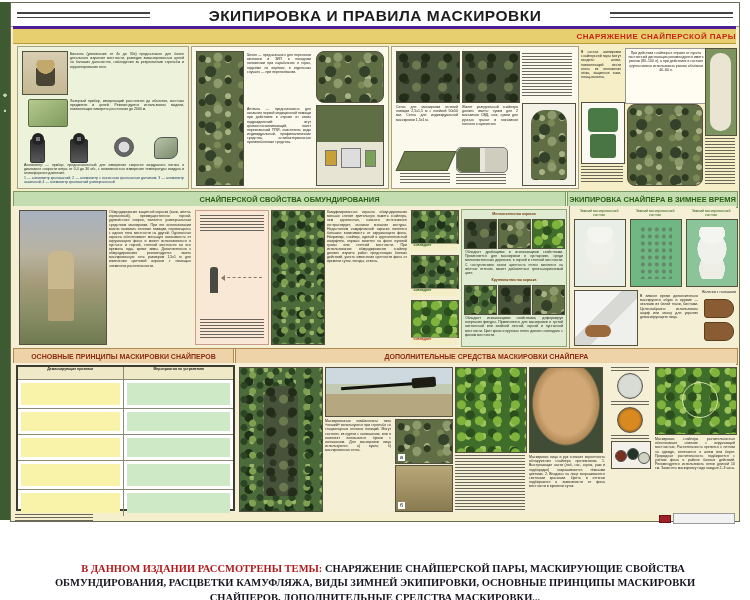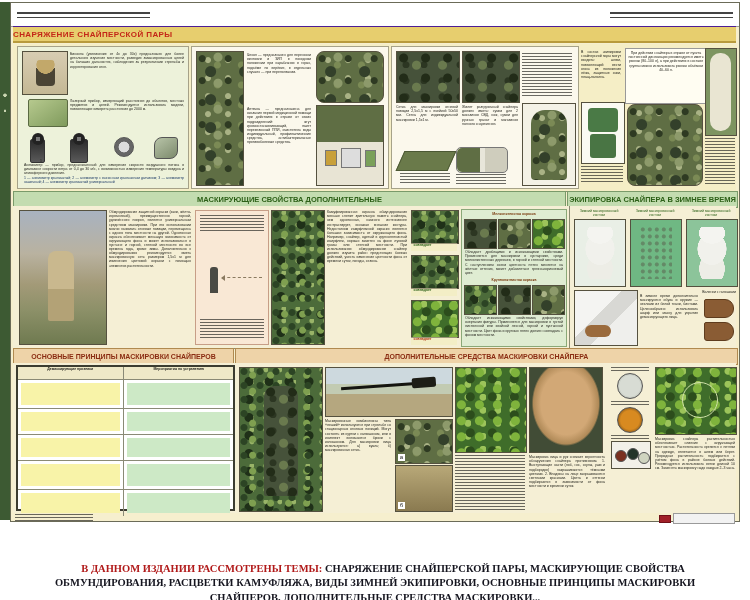--- a/index.html
+++ b/index.html
@@ -8,22 +8,22 @@
   .abs{position:absolute;}
   
   #spine{left:0;top:2px;width:10px;height:518px;background:#3d5a33;
          background-image:radial-gradient(circle at 50% 18%, #c8d4b0 0 1.5px, transparent 2px),
                           radial-gradient(circle at 50% 21%, #c8d4b0 0 1px, transparent 1.5px);}
   #frame{left:10px;top:2px;width:728px;height:518px;background:#f6efce;border:1px solid #6b6b58;}
   .titleband{left:0;top:0;width:100%;height:23px;background:#ffffff;border-bottom:1px solid #999;}
   .title{width:100%;text-align:center;font-weight:bold;font-size:15.5px;letter-spacing:.5px;color:#1d1d1d;top:4px;}
   .rule{height:3px;border-top:2px solid #444;border-bottom:1px solid #444;top:9px;}
   .yellowband{left:2px;top:23px;width:723px;height:14px;background:#e7ce6e;
-              border-top:1px solid #4c1d95;border-bottom:2px solid #b89a3c;
-              display:flex;align-items:center;justify-content:flex-start;}
+              border-top:3px solid #4c1d95;border-bottom:2px solid #b89a3c;
+              display:flex;align-items:center;justify-content:flex-end;}
   .yellowband span{color:#c42718;font-weight:bold;font-size:8px;letter-spacing:.4px;}
   .band-green{background:#c3dcb0;border:1px solid #7a9a6a;color:#2d6018;font-weight:bold;font-size:7.5px;
               display:flex;align-items:center;justify-content:center;text-align:center;}
   .band-tan{background:#eed3a8;border:1px solid #b08a50;color:#8a2c12;font-weight:bold;font-size:7px;
             display:flex;align-items:center;justify-content:center;text-align:center;}
   .panel{background:#fbf8ec;border:1px solid #a6a288;}
   .panel-green{background:#edf2da;border:1px solid #a6a288;}
   
   .txt{overflow:hidden;}
   .micro{font-size:7px;line-height:8.2px;transform:scale(.5);transform-origin:0 0;width:200%;
@@ -108,20 +108,21 @@
 </head>
 <body>
 
 <div class="abs" id="spine"></div>
 
 <div class="abs" id="frame">
 
   <div class="abs titleband">
     <div class="abs rule" style="left:6px;width:133px;"></div>
     <div class="abs rule" style="right:6px;width:123px;"></div>
+    <div class="abs title">ЭКИПИРОВКА И ПРАВИЛА МАСКИРОВКИ</div>
   </div>
 
   <div class="abs yellowband">
     <span>СНАРЯЖЕНИЕ СНАЙПЕРСКОЙ ПАРЫ</span>
   </div>
   <div class="abs" style="left:2px;top:41px;width:723px;height:147px;background:#f5eec6;border-bottom:1px solid #8a8a72;">
 
     <div class="abs panel-green" style="left:4px;top:2px;width:170px;height:141px;">
       <div class="abs ph binman" style="left:4px;top:4px;width:44px;height:42px;"></div>
       <div class="abs txt" style="left:52px;top:5px;width:114px;height:42px;">
@@ -197,21 +198,21 @@
       <div class="abs txt sim" style="left:2px;top:120px;width:42px;height:18px;"></div>
       <div class="abs ph camo" style="left:48px;top:58px;width:74px;height:80px;border-radius:8px;"></div>
       <div class="abs ph" style="left:126px;top:2px;width:30px;height:86px;background:#7d9460;">
         <div class="abs ivory" style="left:4px;top:4px;width:21px;height:78px;"></div>
       </div>
       <div class="abs txt sim" style="left:126px;top:92px;width:30px;height:46px;"></div>
     </div>
   </div>
 
   <div class="abs band-green" style="left:2px;top:188px;width:551px;height:15px;">
-    <span>МАСКИРУЮЩИЕ СВОЙСТВА ДОПОЛНИТЕЛЬНЫЕ</span>
+    <span>СНАЙПЕРСКОЙ СВОЙСТВА ОБМУНДИРОВАНИЯ</span>
   </div>
   <div class="abs band-green" style="left:556px;top:188px;width:169px;height:15px;">
     <span>ЭКИПИРОВКА СНАЙПЕРА В ЗИМНЕЕ ВРЕМЯ</span>
   </div>
 
   <div class="abs" style="left:2px;top:203px;width:723px;height:142px;background:#f5efd5;border-bottom:1px solid #8a8a72;">
     <div class="abs ph mountain" style="left:6px;top:4px;width:86px;height:133px;">
       <div class="abs" style="left:28px;top:40px;width:26px;height:70px;background:linear-gradient(180deg,#c9b88e 0 55%,#b3a276 55%);border-radius:8px 8px 2px 2px;"></div>
     </div>
     <div class="abs txt" style="left:96px;top:4px;width:82px;height:134px;">

